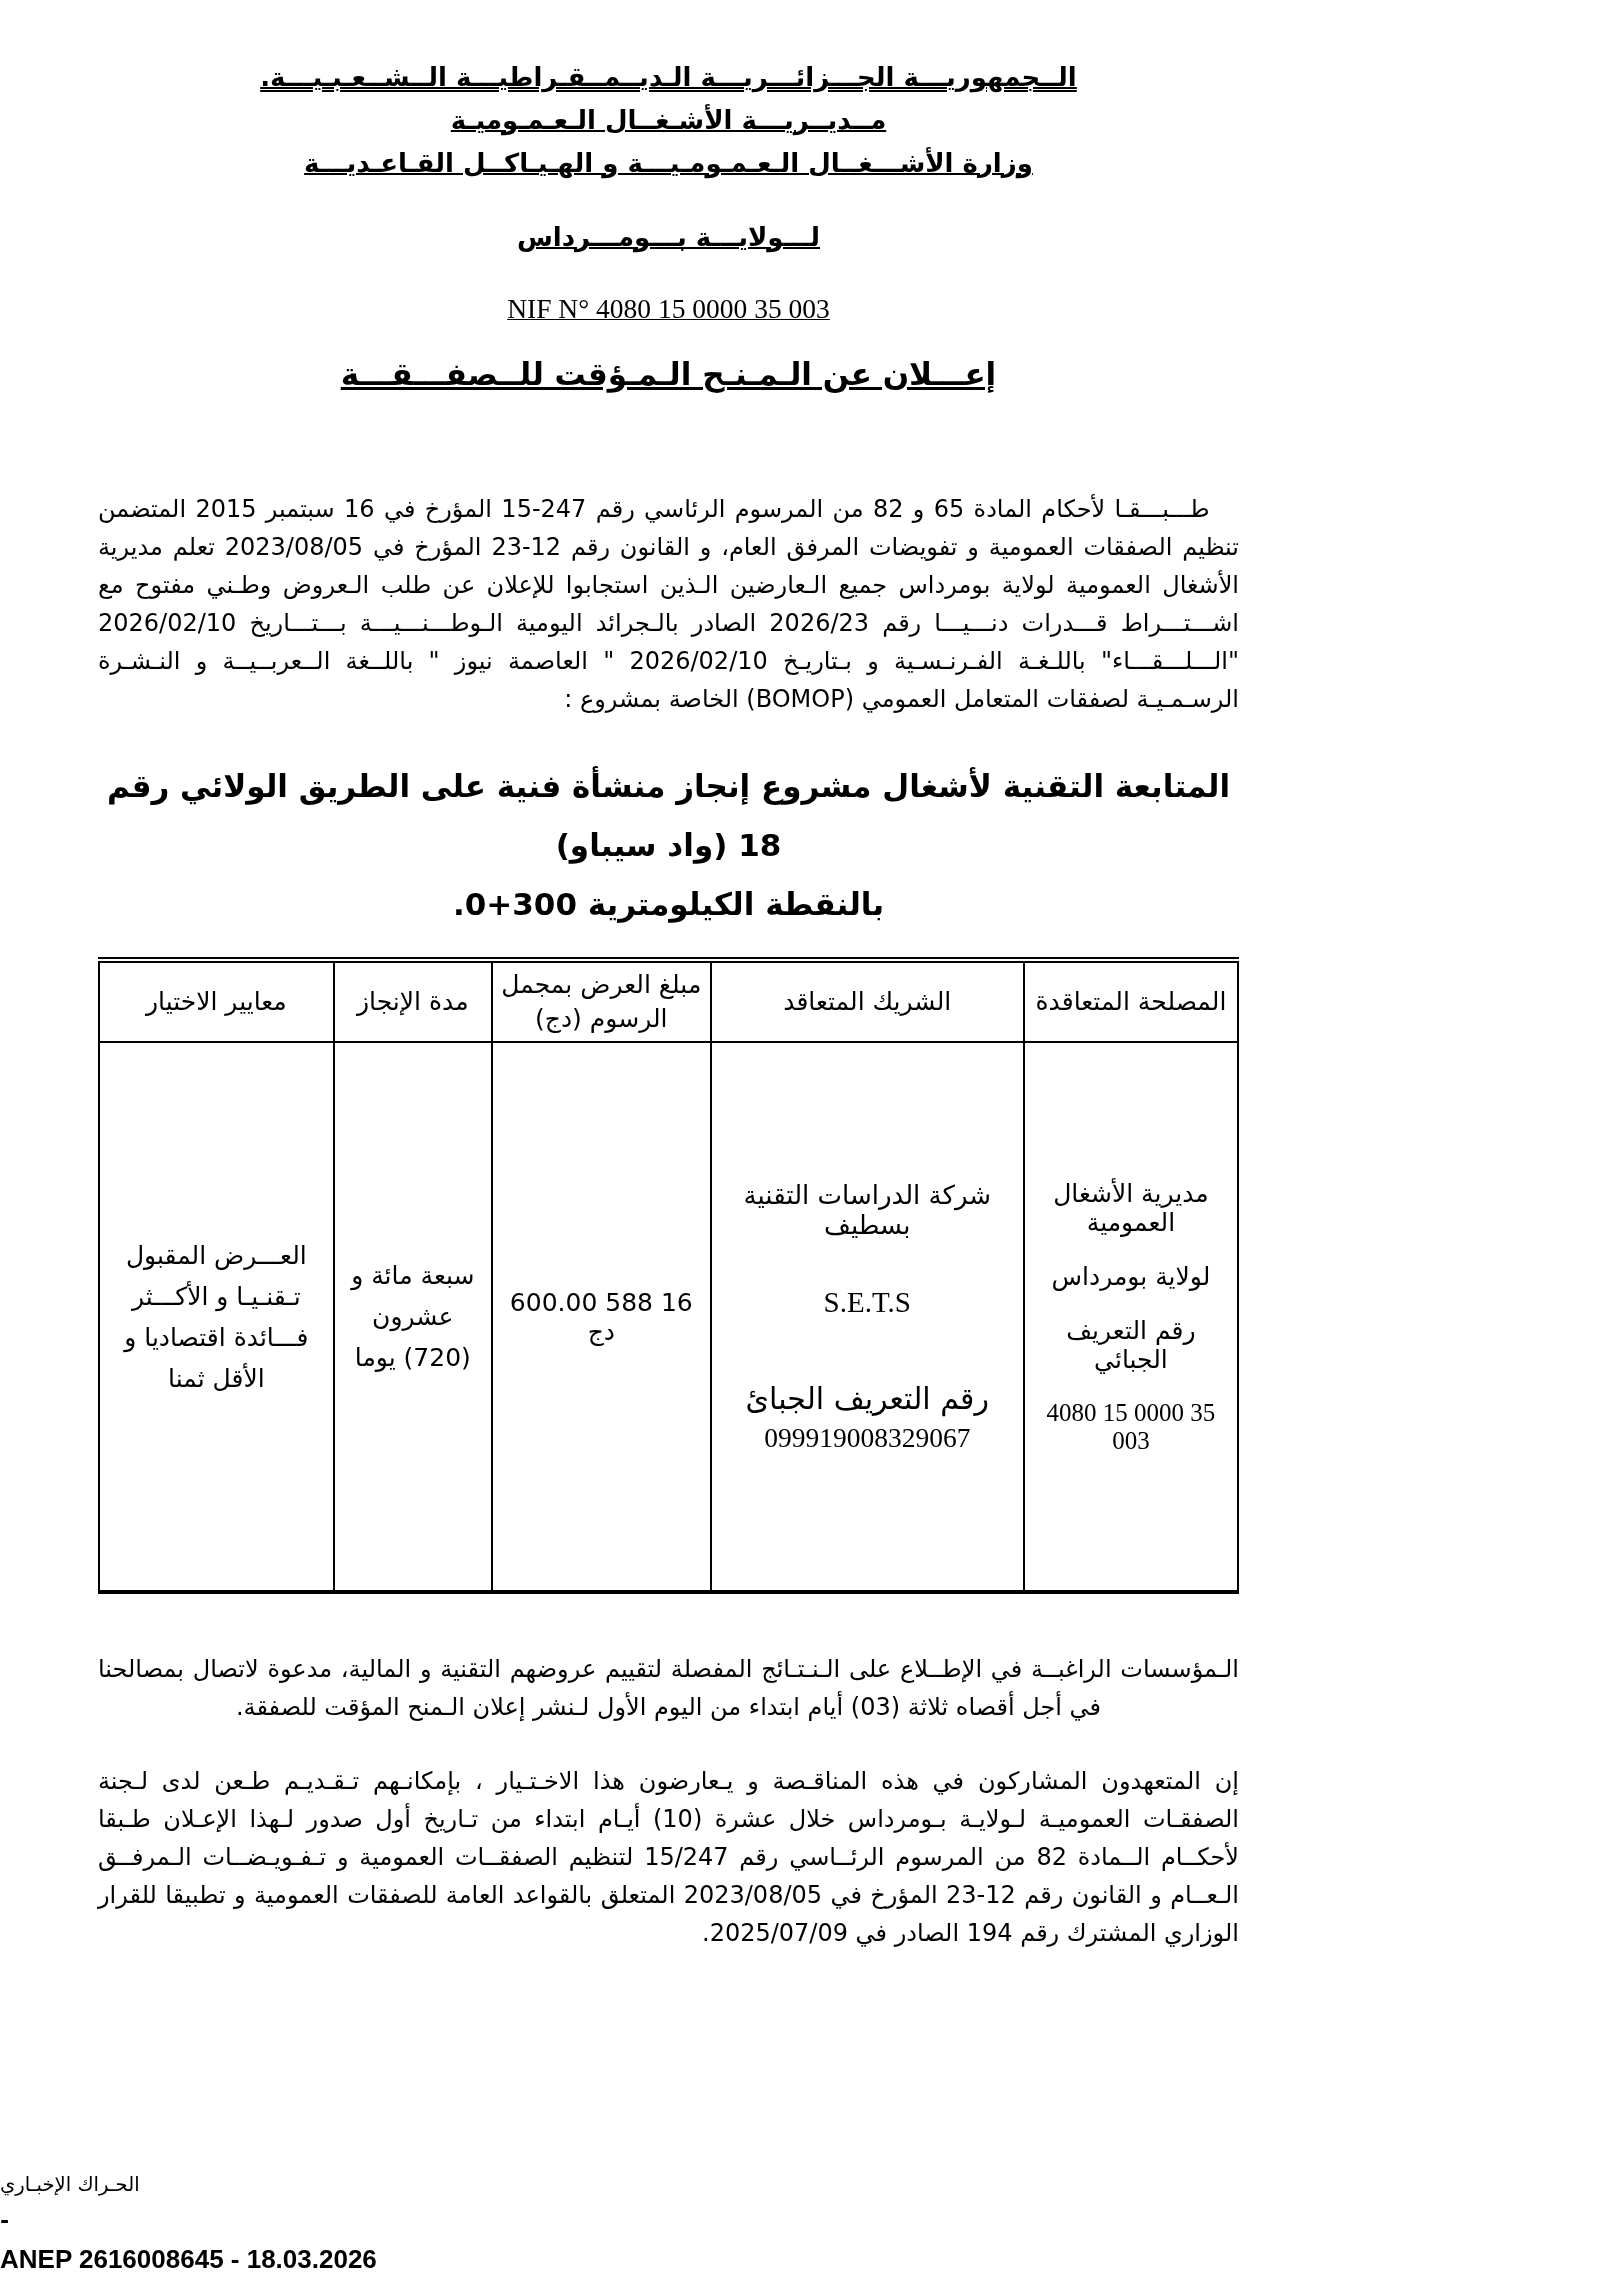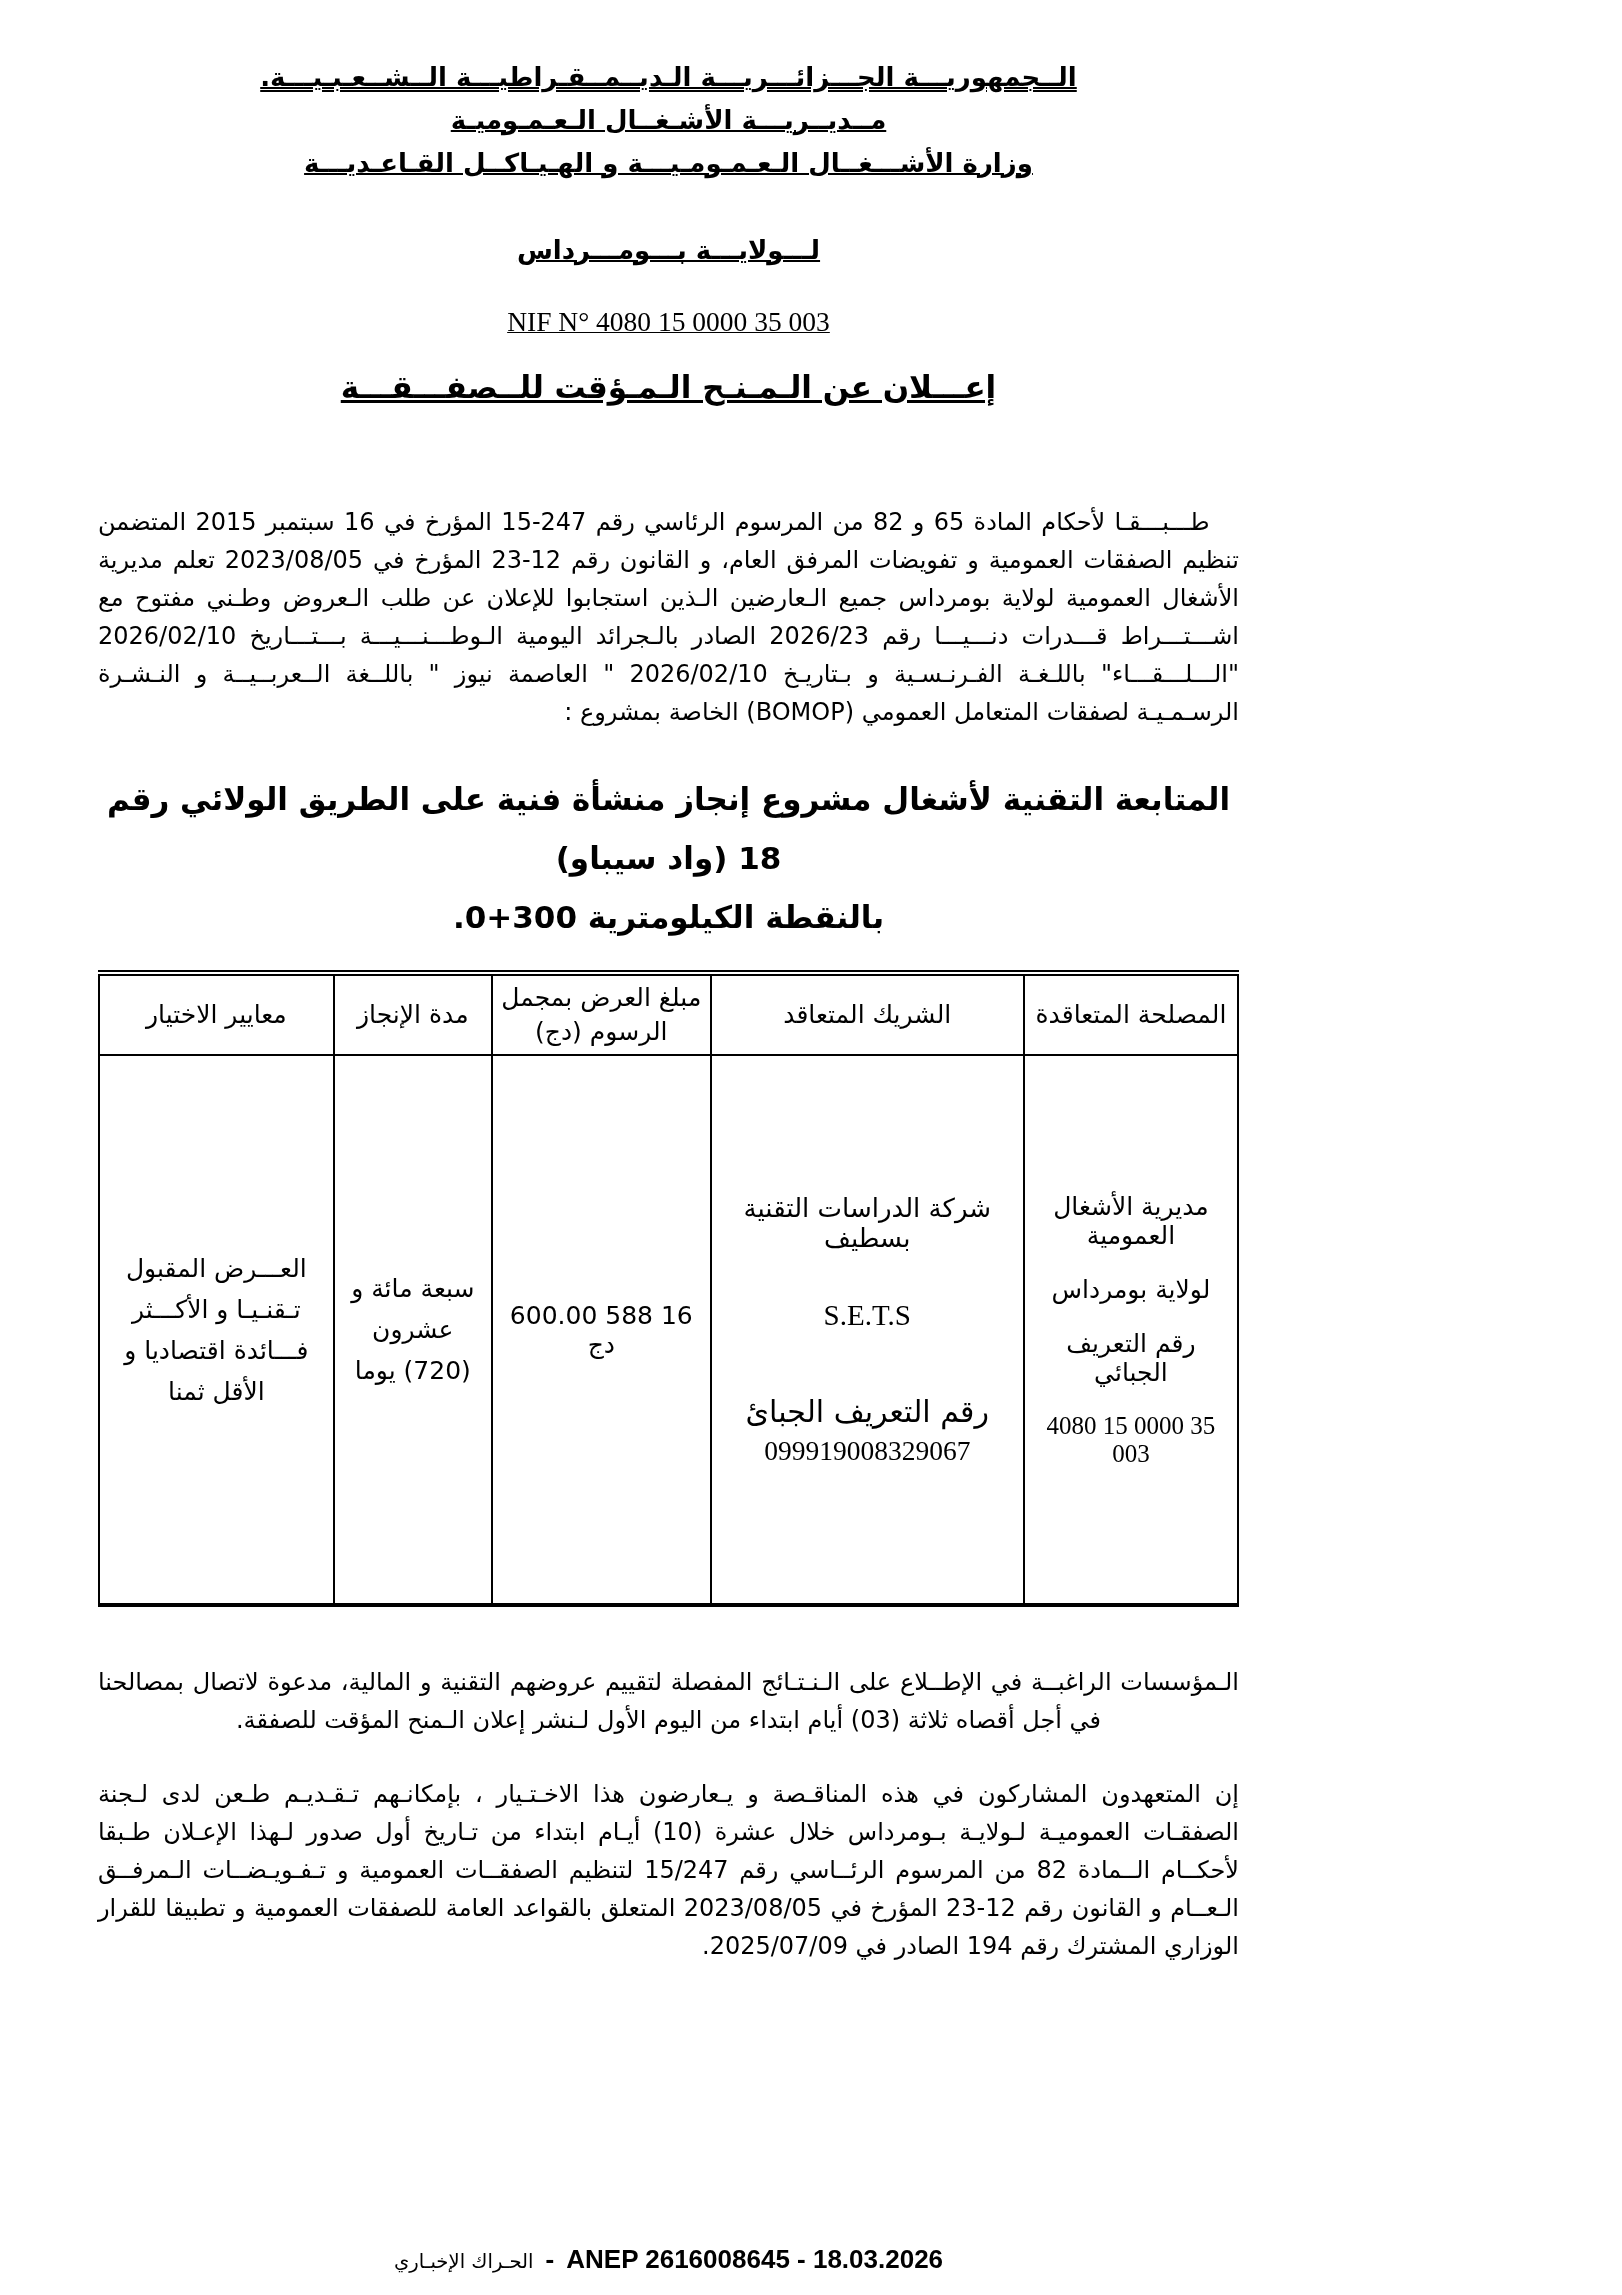--- a/index.html
+++ b/index.html
@@ -18,21 +18,21 @@
   
   .header-block { text-align: center; }
   .hline {
     font-size: 26px;
     font-weight: bold;
     line-height: 43px;
     text-decoration-line: underline;
     text-decoration-thickness: 2px;
   }
   .hline-double { text-decoration-style: double; }
-  .hline-wilaya { margin-top: 44px; display: inline-block; }
+  .hline-wilaya { margin-top: 31px; display: inline-block; }
   .hline-wilaya-wrap { margin-top: 0; text-align: center; }
   .nif-line {
     margin-top: 34px;
     font-family: "Liberation Serif", serif;
     font-size: 27.5px;
     direction: ltr;
     text-decoration: underline;
     text-decoration-thickness: 1.3px;
     text-align: center;
   }
@@ -99,20 +99,21 @@
   .footer {
     position: absolute;
     bottom: 19.6px;
     left: 0;
     width: 100%;
     direction: ltr;
     display: flex;
     justify-content: center;
     align-items: baseline;
     gap: 11.8px;
+    flex-direction: column;
   }
   .footer-ar { font-size: 19.6px; }
   .footer-anep {
     font-family: "Liberation Sans", sans-serif;
     font-weight: bold;
     font-size: 26px;
   }
   .footer-dash { font-size: 22px; font-weight: bold; }
 </style>
 </head>

